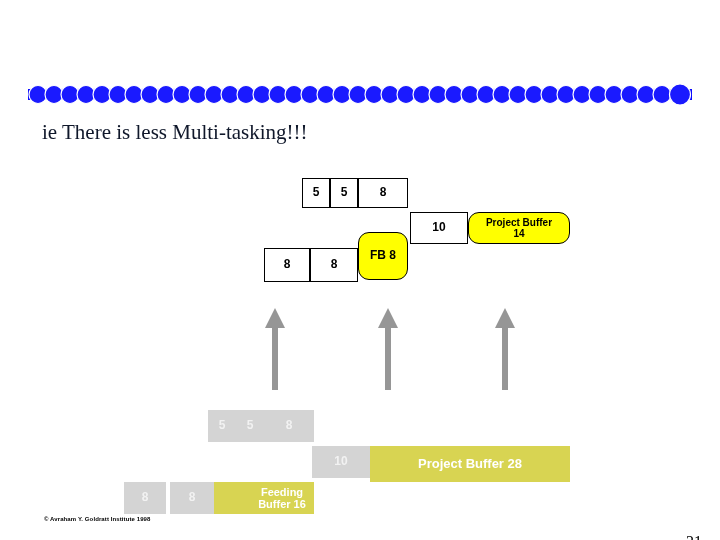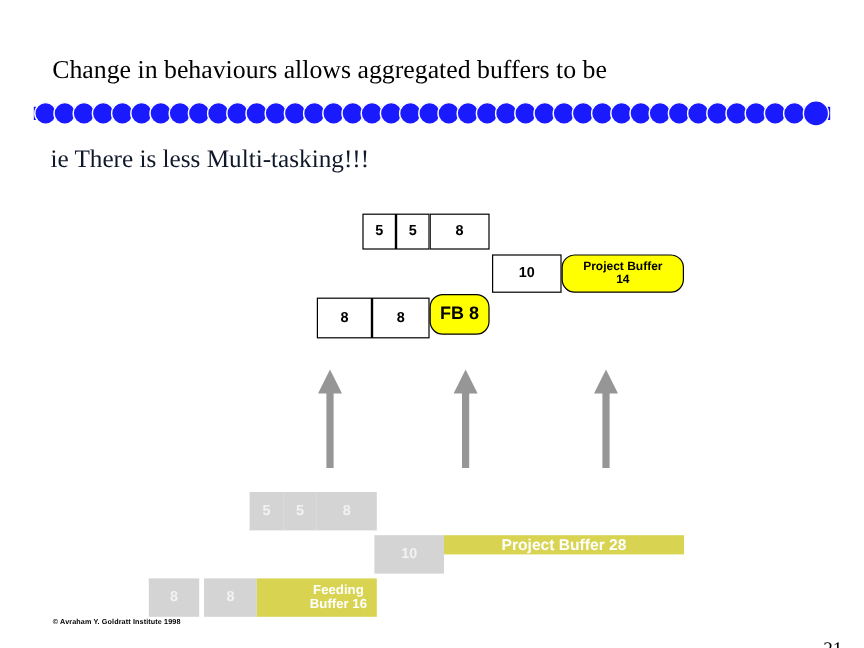--- a/index.html
+++ b/index.html
@@ -79,42 +79,42 @@
   
   #t-row1-b1 { left: 302px; top: 178px; width: 28px;  height: 30px; }
   #t-row1-b2 { left: 330px; top: 178px; width: 28px;  height: 30px; }
   #t-row1-b3 { left: 358px; top: 178px; width: 50px;  height: 30px; }
 
   #t-row2-b1 { left: 410px; top: 212px; width: 58px;  height: 32px; }
   #t-row2-pb { left: 468px; top: 212px; width: 102px; height: 32px; font-size: 10px; }
 
   #t-row3-b1 { left: 264px; top: 248px; width: 46px;  height: 34px; }
   #t-row3-b2 { left: 310px; top: 248px; width: 48px;  height: 34px; }
-  #t-row3-fb { left: 358px; top: 245px; width: 50px;  height: 34px; font-size: 15px; }
+  #t-row3-fb { left: 358px; top: 232px; width: 50px;  height: 48px; font-size: 12px; }
 
   
   .arrow {
     position: absolute;
     width: 22px;
     height: 82px;
   }
   #arrow1 { left: 264px; top: 308px; }
   #arrow2 { left: 377px; top: 308px; }
   #arrow3 { left: 494px; top: 308px; }
 
   
   .box.grey  { background: #d4d4d4; color: #f2f2f2; border: none; }
   .box.goldish { background: #d8d452; color: #ffffff; border: none; }
 
   #b-row1-b1 { left: 208px; top: 410px; width: 28px; height: 32px; }
   #b-row1-b2 { left: 236px; top: 410px; width: 28px; height: 32px; }
   #b-row1-b3 { left: 264px; top: 410px; width: 50px; height: 32px; }
 
   #b-row2-b1 { left: 312px; top: 446px; width: 58px; height: 32px; }
-  #b-row2-pb { left: 370px; top: 446px; width: 200px; height: 16px; font-size: 13px; }
+  #b-row2-pb { left: 370px; top: 446px; width: 200px; height: 36px; font-size: 13px; }
 
   #b-row3-b1 { left: 124px; top: 482px; width: 42px; height: 32px; }
   #b-row3-b2 { left: 170px; top: 482px; width: 44px; height: 32px; }
   #b-row3-fb { left: 214px; top: 482px; width: 100px; height: 32px; font-size: 11px; }
 
   
   .copyright {
     position: absolute;
     left: 44px;
     top: 516px;
@@ -133,21 +133,20 @@
     color: #000000;
     margin-top: 29px;
   }
 </style>
 </head>
 <body>
 
 <div class="slide">
 
   <div class="title">
-    <span>Change in behaviours allows aggregated buffers to be</span>
   </div>
 
   <div class="divider">
     <svg width="664" height="22" viewBox="0 0 664 22" xmlns="http://www.w3.org/2000/svg">
       <g>
         <rect x="0" y="5" width="664" height="11" fill="#0a0aff"></rect>
         <g fill="#1a1aff" stroke="#ffffff" stroke-width="1.2">
           <circle cx="10" cy="10.5" r="9"></circle>
             <circle cx="26" cy="10.5" r="9"></circle>
             <circle cx="42" cy="10.5" r="9"></circle>

